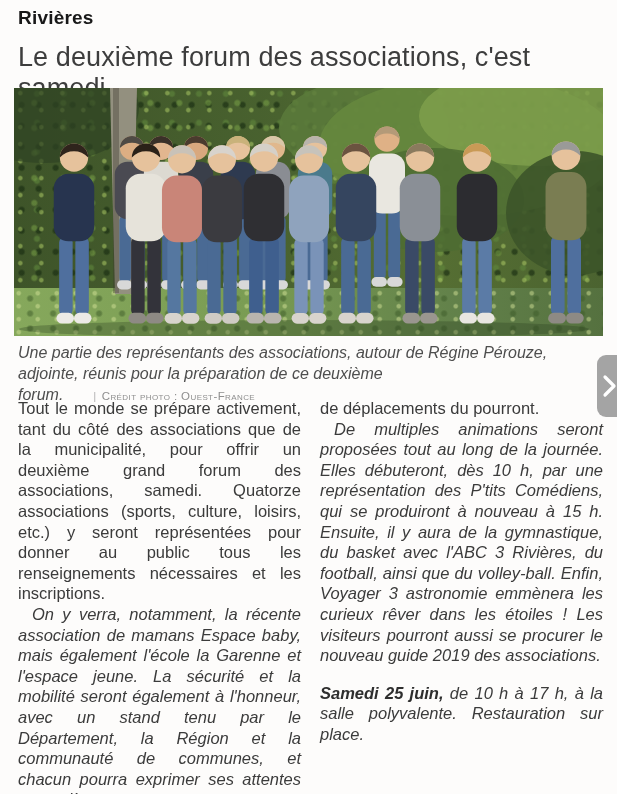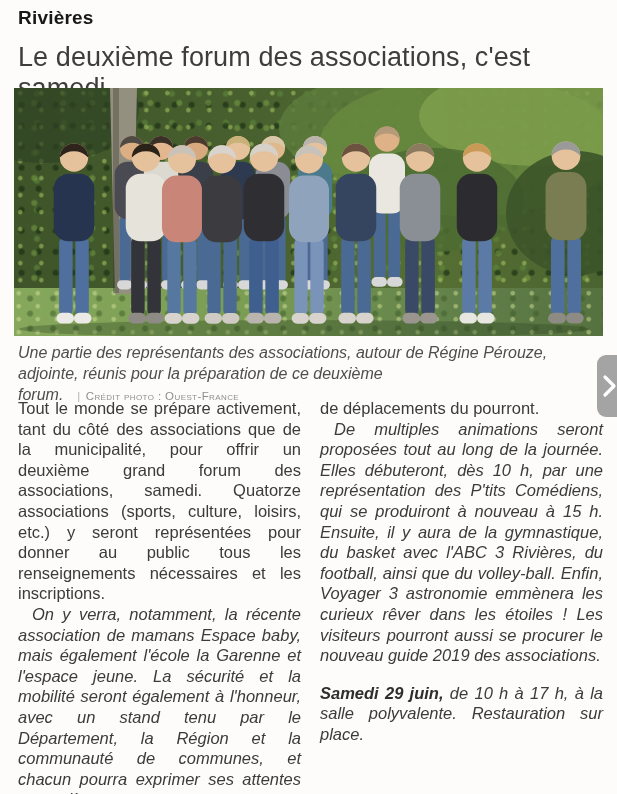--- a/index.html
+++ b/index.html
@@ -43,21 +43,21 @@
     background-size: 19px 13px, 23px 15px, 100% 100%;
   }
   .people-svg { position:absolute; inset:0; width:100%; height:100%; }
   
   .caption-row {
     position:absolute; left:18px; top:342px; width:576px;
     font-style:italic; font-size:16px; line-height:21px; color:#4e4e4e;
   }
   .credit {
     font-style:normal; font-variant:small-caps; letter-spacing:.4px;
-    font-size:11.5px; color:#8e8e8e; white-space:nowrap; margin-left:14px;
+    font-size:11.5px; color:#8e8e8e; white-space:nowrap; margin-left:30px;
   }
   .credit .sep { color:#b5b5b5; margin-right:5px; font-variant:normal; }
   
   .next-btn {
     position:absolute; left:597px; top:355px; width:30px; height:62px;
     background:rgba(148,148,148,.85); border-radius:9px 0 0 9px;
     border:none; display:flex; align-items:center; justify-content:flex-start;
     padding-left:5px; cursor:pointer;
   }
   
@@ -139,17 +139,17 @@
   </button>
 
   <div class="article">
     <div class="col">
       <p>Tout le monde se prépare activement, tant du côté des associations que de la municipalité, pour offrir un deuxième grand forum des associations, samedi. Quatorze associations (sports, culture, loisirs, etc.) y seront représentées pour donner au public tous les renseignements nécessaires et les inscriptions.</p>
       <p>On y verra, notamment, la récente association de mamans Espace baby, mais également l'école la Garenne et l'espace jeune. La sécurité et la mobilité seront également à l'honneur, avec un stand tenu par le Département, la Région et la communauté de communes, et chacun pourra exprimer ses attentes en matière</p>
     </div>
     <div class="col">
       <p>de déplacements du pourront.</p>
       <p>De multiples animations seront proposées tout au long de la journée. Elles débuteront, dès 10 h, par une représentation des P'tits Comédiens, qui se produiront à nouveau à 15 h. Ensuite, il y aura de la gymnastique, du basket avec l'ABC 3 Rivières, du football, ainsi que du volley-ball. Enfin, Voyager 3 astronomie emmènera les curieux rêver dans les étoiles ! Les visiteurs pourront aussi se procurer le nouveau guide 2019 des associations.</p>
-      <p class="event"><b>Samedi 29 juin,</b><span> de 10 h à 17 h, à la salle polyvalente. Restauration sur place.</span></p>
+      <p class="event"><b>Samedi 25 juin,</b><span> de 10 h à 17 h, à la salle polyvalente. Restauration sur place.</span></p>
     </div>
   </div>
 
 </div>
 
 </body></html>

